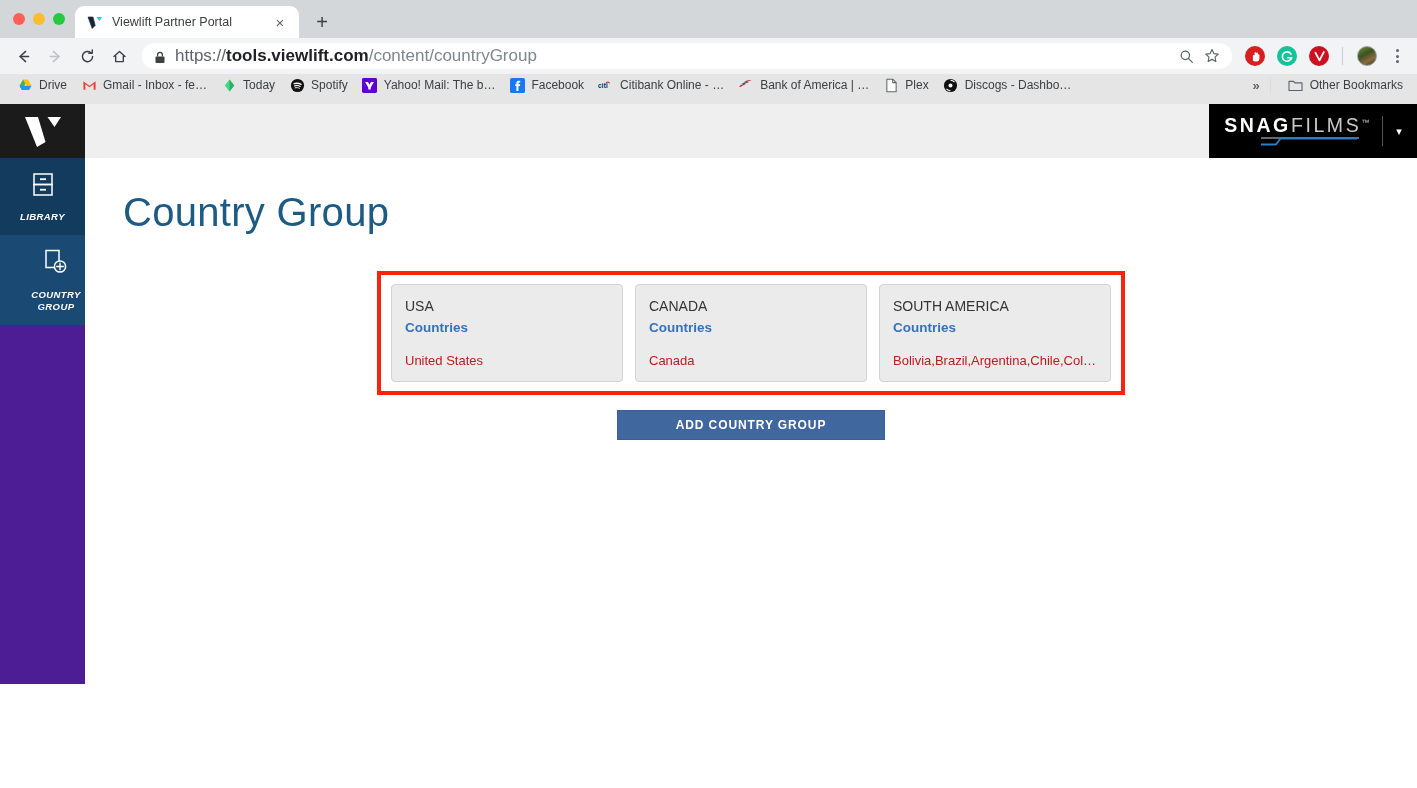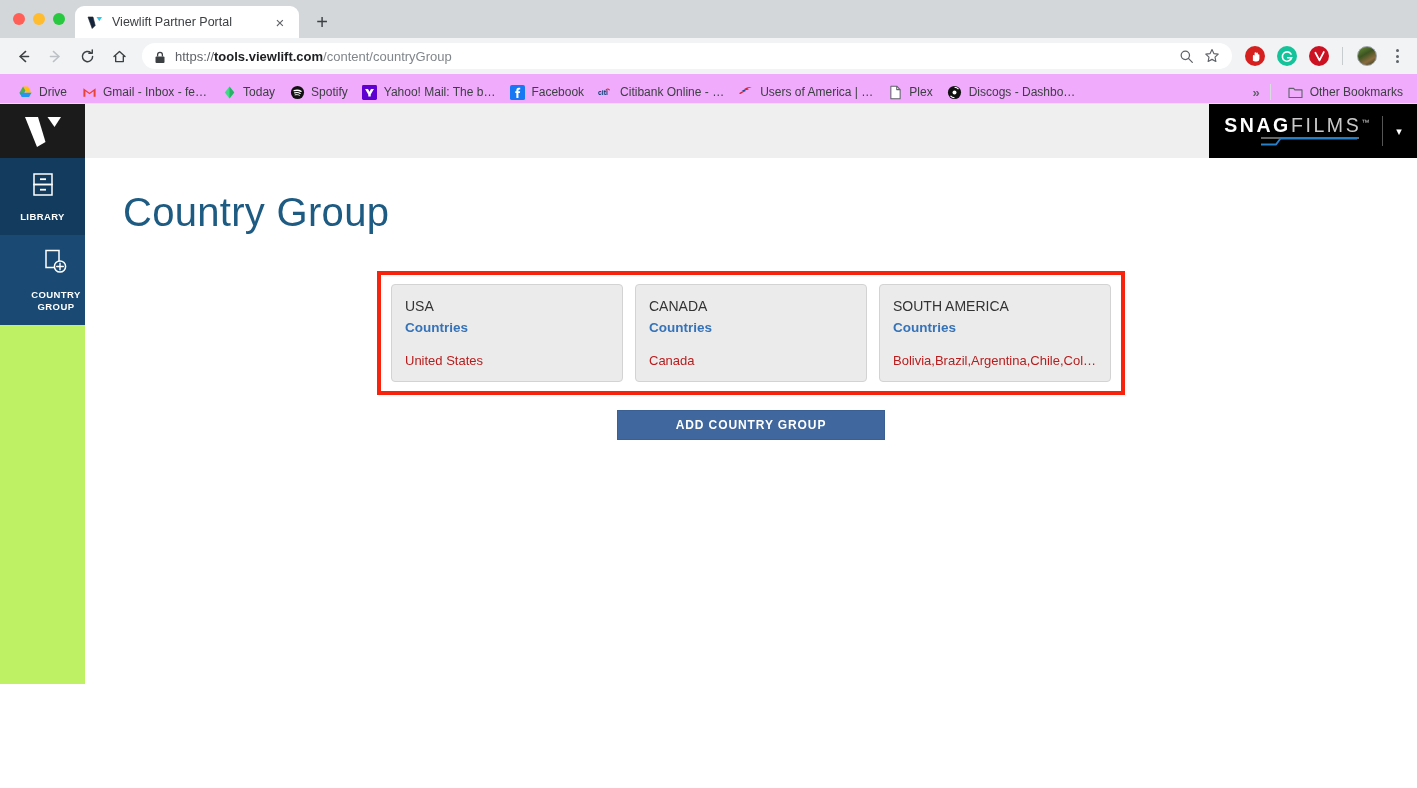--- a/index.html
+++ b/index.html
@@ -56,56 +56,56 @@
     width: 30px; height: 30px; display: flex; align-items: center;
     justify-content: center; color: #5f6368; flex: none;
   }
   .navbtn.disabled { color: #bdc1c6; }
   .omnibox {
     flex: 1; height: 26px; background: #ffffff; border-radius: 13px;
     display: flex; align-items: center; padding: 0 6px 0 12px;
     margin: 0 6px; min-width: 0;
   }
   .lock { width: 12px; height: 13px; flex: none; margin-right: 9px; }
-  .url { font-size: 13px; color: #80868b; white-space: nowrap; overflow: hidden; }
+  .url { font-size: 17px; color: #80868b; white-space: nowrap; overflow: hidden; }
   .url b { color: #202124; font-weight: 700; }
   .url .scheme { color: #5f6368; }
   .omni-right { display: flex; align-items: center; gap: 2px; margin-left: auto; padding-right: 2px; }
   .omni-icon { width: 24px; height: 24px; display: flex; align-items: center; justify-content: center; color: #5f6368; }
   .ext { width: 20px; height: 20px; border-radius: 50%; flex: none; margin: 0 5px;
          display: flex; align-items: center; justify-content: center;
          font-size: 12px; font-weight: bold; color: #fff; }
   .ext-sep { width: 1px; height: 18px; background: #c9ccce; margin: 0 6px; }
   .avatar {
     width: 20px; height: 20px; border-radius: 50%; margin: 0 6px;
     background: linear-gradient(150deg,#6b8f3a 0%, #3c5421 40%, #8a6b3f 70%, #2e3b1c 100%);
     flex: none; border: 1px solid #9aa0a6;
   }
   .kebab { width: 24px; height: 24px; display: flex; flex-direction: column;
            align-items: center; justify-content: center; gap: 2.5px; flex: none; }
   .kebab i { width: 3px; height: 3px; border-radius: 50%; background: #5f6368; display: block; }
 
   
   .bookmarks {
-    height: 30px; background: #f0abfc; display: flex; align-items: flex-end;
+    height: 30px; background: #e5e5e5; display: flex; align-items: flex-start;
     padding: 0 10px; gap: 0px; flex: none; font-size: 12px; color: #3c4043;
     border-bottom: 1px solid #e6e6e6;
   }
   .bm { display: flex; align-items: center; gap: 6px; padding: 3px 7px; white-space: nowrap; }
   .bm-ico { width: 16px; height: 16px; flex: none; display: flex; align-items: center; justify-content: center; }
   .bm-label { max-width: 115px; overflow: hidden; text-overflow: ellipsis; }
   .bm-overflow { margin-left: auto; display: flex; align-items: center; gap: 10px; padding-right: 4px; }
   .chev { font-size: 13px; color: #5f6368; font-weight: bold; }
   .bm-sep { width: 1px; height: 16px; background: #dadce0; }
 
   
   .app { flex: 1; display: flex; background: #ffffff; min-height: 0; }
 
   
-  .sidebar { width: 85px; background: #bef264; flex: none; display: flex; flex-direction: column; }
+  .sidebar { width: 85px; background: #4c1d95; flex: none; display: flex; flex-direction: column; font-style: italic; }
   .logo-box { height: 54px; background: #1b1b1b; display: flex; align-items: center; justify-content: center; }
   .side-item {
     padding: 14px 4px 12px; text-align: center; color: #ffffff;
     display: flex; flex-direction: column; align-items: center; gap: 9px;
   }
   .side-item.library { background: #123b5e; }
   .side-item.country { background: #1a4a74; padding-left: 31px; }
   .side-label { font-size: 9.5px; font-weight: 700; letter-spacing: .4px; line-height: 1.25; }
 
   
@@ -338,21 +338,21 @@
     </div>
 
     <div class="bm">
       <span class="bm-ico">
         <svg width="16" height="14" viewBox="0 0 18 14">
             <path d="M1 8.5 q4-3.2 8-2 q-3.4.2-6 2.8z" fill="#d32230"></path>
             <path d="M4 6 q4.2-3.3 8.6-2.1 q-3.6.3-6.3 2.9z" fill="#1a4b8c"></path>
             <path d="M7 3.6 q4.2-3 8.4-1.9 q-3.5.2-6.2 2.7z" fill="#d32230"></path>
           </svg>
       </span>
-      <span class="bm-label">Users of America | …</span>
+      <span class="bm-label">Bank of America | …</span>
     </div>
 
     <div class="bm">
       <span class="bm-ico">
         <svg width="13" height="15" viewBox="0 0 14 16">
             <path d="M2 1.2 h6.3 L12 4.9 V14.8 H2z" fill="#fff" stroke="#5f6368" stroke-width="1.1" stroke-linejoin="round"></path>
             <path d="M8.3 1.2 V4.9 H12" fill="none" stroke="#5f6368" stroke-width="1.1" stroke-linejoin="round"></path>
           </svg>
       </span>
       <span class="bm-label">Plex</span>

